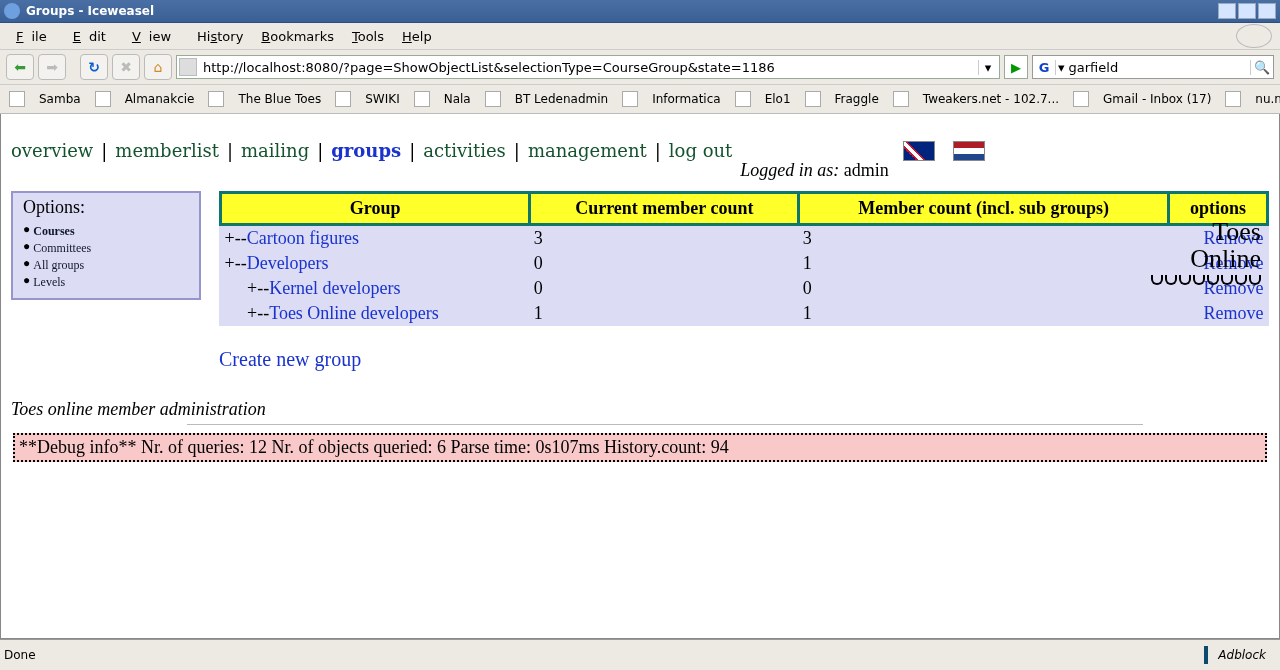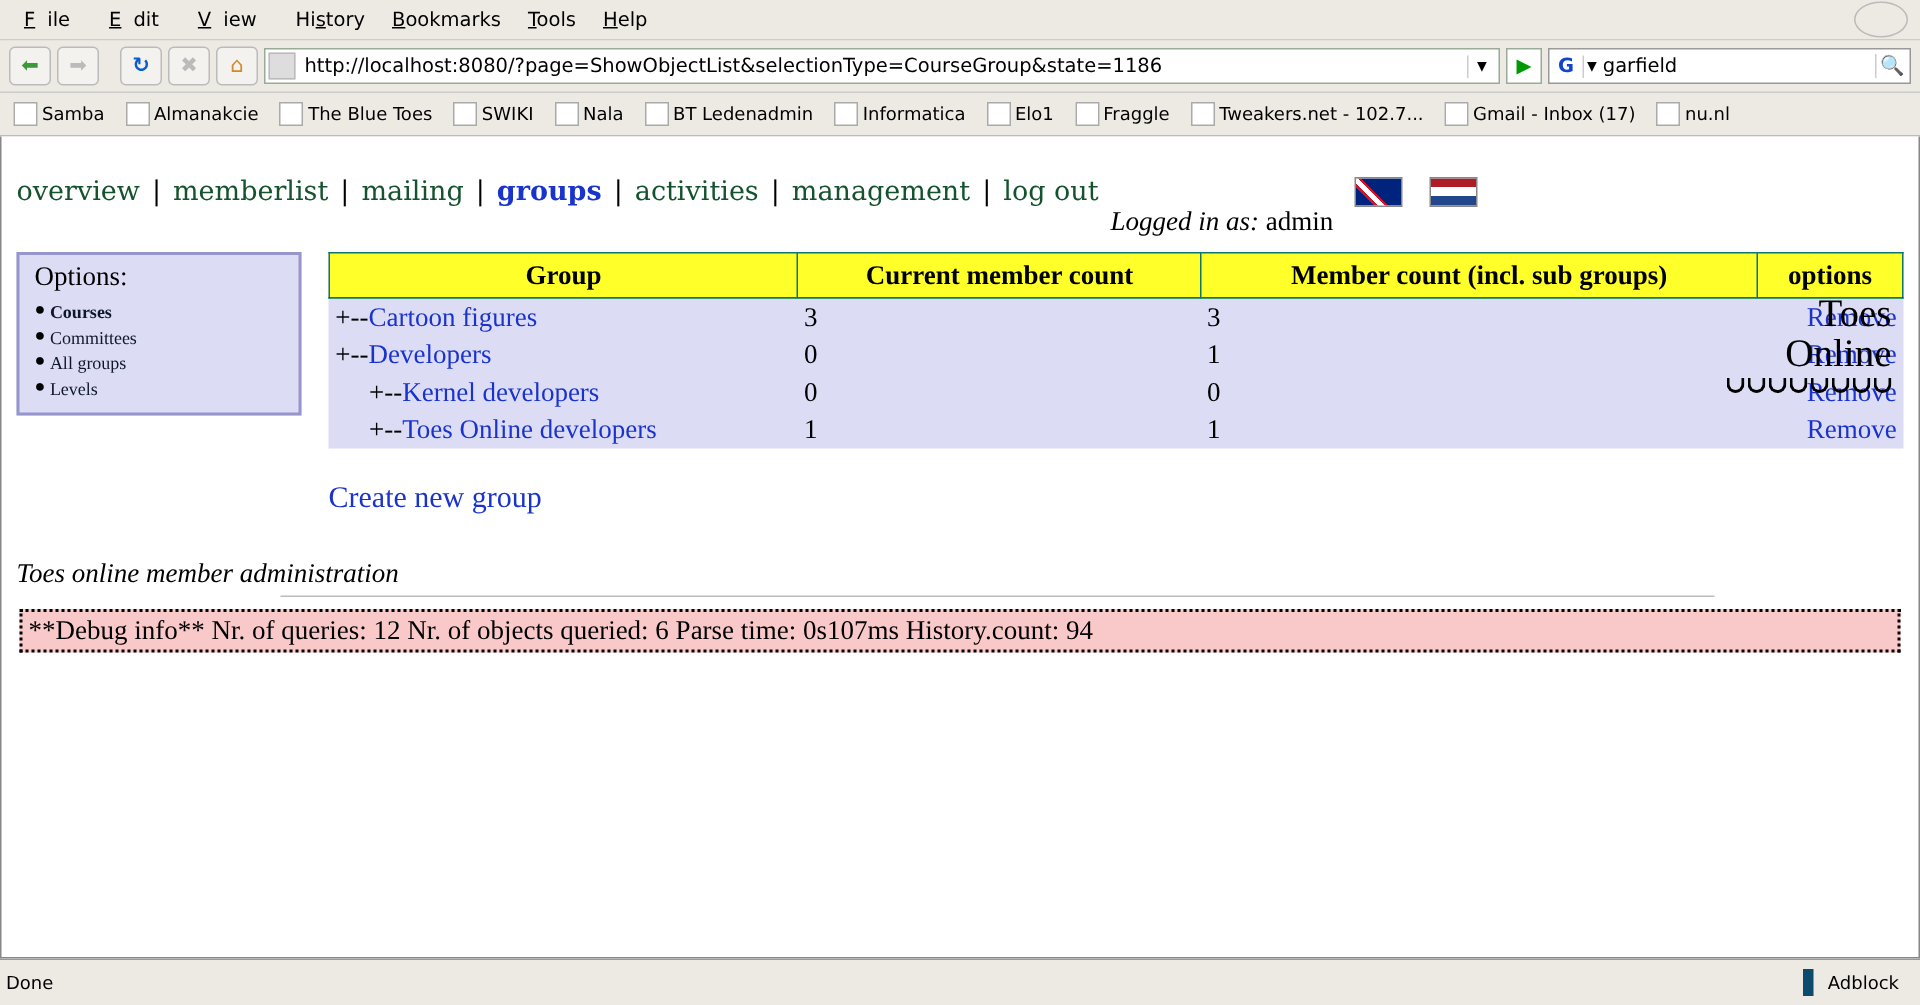--- a/index.html
+++ b/index.html
@@ -19,21 +19,21 @@
   .urlbar{flex:1;height:22px;border:1px solid #9a9;background:#fff;display:flex;align-items:center;padding:0 2px;font-size:13px;}
   .urlbar .favicon{width:16px;height:16px;background:#ddd;border:1px solid #bbb;margin-right:4px;}
   .urlbar input{flex:1;border:none;outline:none;font-size:13px;font-family:inherit;}
   .urlbar .dd{width:18px;text-align:center;border-left:1px solid #ccc;}
   .gobtn{width:22px;height:22px;border:1px solid #9a9;background:#fff;display:flex;align-items:center;justify-content:center;color:#090;}
   .searchbar{width:240px;height:22px;border:1px solid #999;background:#fff;display:flex;align-items:center;}
   .searchbar .eng{width:22px;text-align:center;color:#14c;font-weight:bold;}
   .searchbar input{flex:1;border:none;outline:none;font-size:13px;font-family:inherit;}
   .searchbar .sbtn{width:22px;text-align:center;border-left:1px solid #ccc;color:#555;}
   .bookmarksbar{height:24px;background:#ede9e3;display:flex;align-items:center;padding:2px 6px;gap:8px;border-bottom:1px solid #bbb;font-size:12px;}
-  .bm{display:flex;align-items:center;gap:3px;padding:1px 3px;white-space:nowrap;}
+  .bm{display:flex;align-items:center;gap:14px;padding:1px 3px;white-space:nowrap;}
   .bm .bi{width:14px;height:14px;display:inline-block;background:#fff;border:1px solid #aaa;}
   
   .content{flex:1;background:#fff;overflow:auto;border:1px solid #888;border-top:none;}
   .page{padding:6px 10px 2px 10px;font-family:Georgia, "DejaVu Serif", serif;font-size:18px;}
   .topnav{display:flex;align-items:center;gap:8px;flex-wrap:nowrap;}
   .topnav a{color:#14532d;text-decoration:none;}
   .topnav .sep{color:#000;}
   .topnav .current{font-weight:bold;color:#1a33cc;}
   .loggedin{font-style:italic;font-family:Georgia,serif;color:#000;margin-top:40px;}
   .loggedin .user{font-style:normal;font-family:Georgia,serif;}
@@ -44,38 +44,46 @@
   .brand .underline{height:12px;display:flex;justify-content:flex-end;gap:2px;margin-top:2px;}
   .brand .underline b{width:8px;height:8px;border:2px solid #000;border-top:none;border-radius:0 0 8px 8px;display:inline-block;}
   .mainrow{display:flex;align-items:flex-start;margin-top:10px;gap:18px;}
   .options{border:2px solid #9696cc;background:#dcdcf5;padding:4px 12px 8px 10px;font-family:Georgia,serif;width:190px;box-sizing:border-box;}
   .options h4{margin:0 0 4px 0;font-weight:normal;font-size:18px;}
   .options a{color:#0f172a;text-decoration:none;font-size:12px;display:block;line-height:1.25;}
   .options a.active{font-weight:bold;}
   .options a::before{content:"\25cf  ";color:#000;font-size:12px;vertical-align:2px;}
   .tablewrap{flex:1;}
   table.groups{border-collapse:collapse;width:100%;background:#dcdcf5;font-family:Georgia,serif;font-size:18px;}
-  table.groups th{background:#ffff2a;font-weight:bold;padding:4px 6px;border:1px solid #0f766e;}
+  table.groups th{background:#ffff2a;font-weight:bold;padding:4px 6px;border:3px solid #0f766e;}
   table.groups td{padding:2px 4px;border:0;}
   table.groups td.gname a,table.groups td.opt a{color:#1a33cc;text-decoration:none;}
   table.groups td.num{}
   .createlink{display:inline-block;margin-top:22px;color:#1a33cc;text-decoration:none;font-family:Georgia,serif;font-size:20px;text-align:right;}
   .footer-text{margin-top:28px;font-style:italic;font-family:Georgia,serif;font-size:18px;}
   hr.sep{margin:4px 10% 8px 14%;border:none;border-top:1px solid #bbb;}
   .debug{border:2px dotted #000;background:#f9c9c9;padding:2px 4px;font-family:Georgia,serif;font-size:18px;margin:0 2px;}
   
   .statusbar{height:22px;border-top:1px solid #999;background:#ede9e3;display:flex;align-items:center;font-size:12px;padding:4px 4px;}
   .statusbar .sfill{flex:1;}
-  .statusbar .adblock{border-left:7px solid #0c4a6e;padding:2px 10px;}
+  .statusbar .adblock{border-left:4px solid #0c4a6e;padding:2px 10px;font-style:italic;}
 </style>
 </head>
 <body>
 
 <div class="window">
 
+  <div class="titlebar">
+    <span class="ico"></span>
+    <span>Groups - Iceweasel</span>
+    <span class="spacer"></span>
+    <span class="wbtn"></span>
+    <span class="wbtn"></span>
+    <span class="wbtn"></span>
+  </div>
 
   <div class="menubar">
     <span><u>F</u><span>ile</span></span>
     <span><u>E</u><span>dit</span></span>
     <span><u>V</u><span>iew</span></span>
     <span>Hi<u>s</u>tory</span>
     <span><u>B</u>ookmarks</span>
     <span><u>T</u>ools</span>
     <span><u>H</u>elp</span>
     <span class="throbber"></span>

